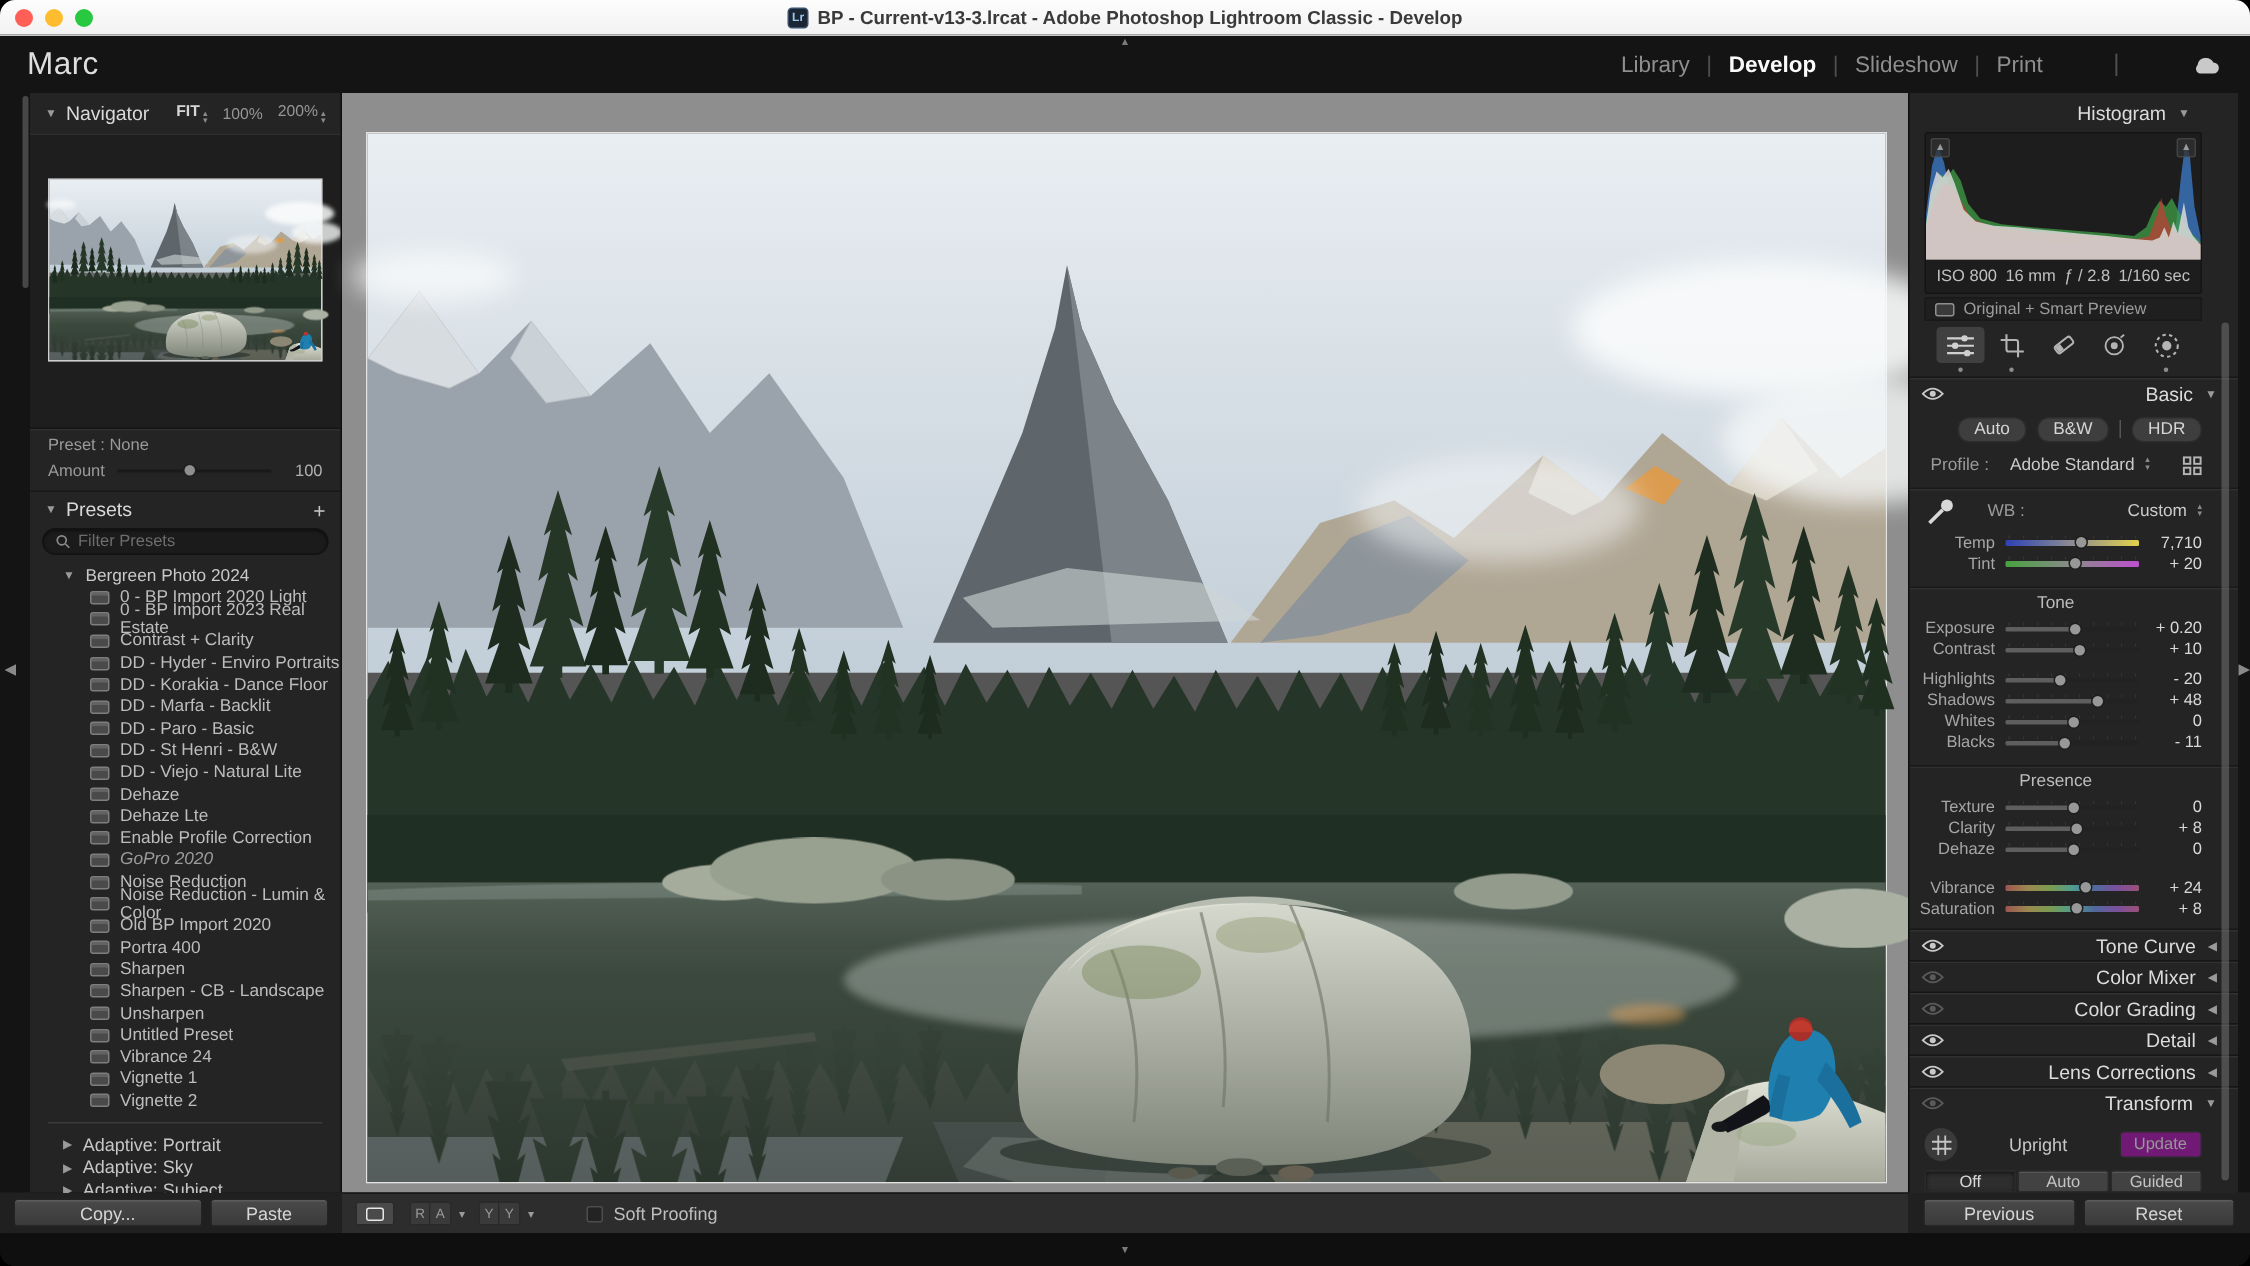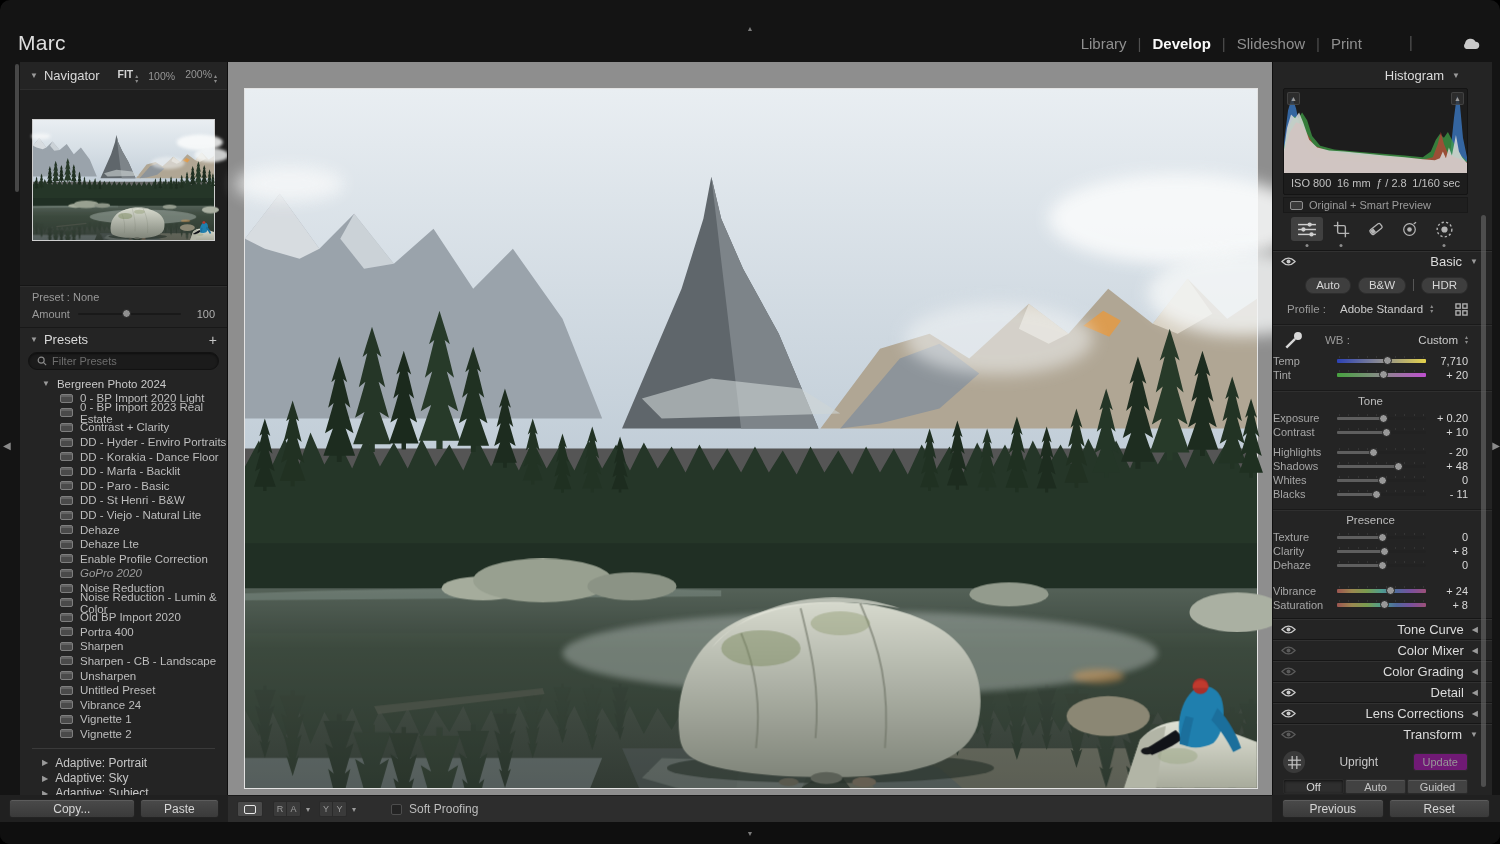--- a/index.html
+++ b/index.html
@@ -90,21 +90,21 @@
   .vline{width:1px;height:12px;background:#565656;}
   .profile-row{display:flex;align-items:center;margin:1px 24px 5px 14px;height:20px;}
   .dim-label{color:#9a9a9a;}
   .profile-val{margin-left:14px;color:#cbcbcb;display:flex;align-items:center;gap:5px;}
   .grid-icon{margin-left:auto;display:flex;}
   .groove{border-top:1px solid #1a1a1a;box-shadow:0 1px 0 rgba(70,70,70,.35);margin:2px 0;}
   .wb-row{display:flex;align-items:center;margin:3px 24px 2px 10px;height:24px;}
   .wb-label{margin-left:20px;color:#9a9a9a;}
   .wb-val{margin-left:auto;color:#cbcbcb;display:flex;align-items:center;gap:5px;}
   .slider-row{display:flex;align-items:center;height:14px;margin-right:24px;font-size:11px;}
-  .s-label{width:64px;text-align:left;color:#a6a6a6;padding-right:7px;flex:0 0 auto;}
+  .s-label{width:64px;text-align:right;color:#a6a6a6;padding-right:7px;flex:0 0 auto;}
   .s-value{width:42px;text-align:right;color:#d8d8d8;flex:0 0 auto;}
   .track{flex:1;height:3px;border-radius:1px;position:relative;background:#262626;}
   .track::before{content:"";position:absolute;left:2px;right:2px;top:-3px;height:2px;background:repeating-linear-gradient(90deg,#3c3c3c 0 1px,transparent 1px 11%);opacity:.7;}
   .track.plain{background:linear-gradient(90deg,#5e5e5e 0,#5e5e5e var(--p,50%),#222 var(--p,50%));}
   .track.temp{height:4px;background:linear-gradient(90deg,#2c41b5,#8a8a93 48%,#e3d24b);}
   .track.tint{height:4px;background:linear-gradient(90deg,#47a23f,#8a8a8a 50%,#bf4fd0);}
   .track.rainbow{height:4px;background:linear-gradient(90deg,#9c5550,#9c8850,#7a9c50,#509c8f,#50699c,#7a509c,#9c5079);}
   .thumb{position:absolute;top:-3px;width:9px;height:9px;background:#989898;border:1px solid #1e1e1e;border-radius:50%;}
   .group-label-row{text-align:center;color:#bcbcbc;font-size:11.5px;height:15px;margin:4px 24px 1px 0;}
   .gap6{height:6px;}
@@ -256,20 +256,31 @@
     <g id="eyeIc">
       <path d="M12 3 C6.5 3 3 7 1.5 8.5 C3 10 6.5 14 12 14 C17.5 14 21 10 22.5 8.5 C21 7 17.5 3 12 3 Z" fill="none" stroke="#c9c9c9" stroke-width="2"></path>
       <circle cx="12" cy="8.5" r="3.2" fill="#c9c9c9"></circle>
     </g>
   </defs>
 </svg>
 
 <div class="app">
 <div class="window">
 
+  <div class="titlebar">
+    <div class="lights">
+      <div class="light r"></div>
+      <div class="light y"></div>
+      <div class="light g"></div>
+    </div>
+    <div class="win-title">
+      <span class="lr-appicon">Lr</span>
+      <span>BP - Current-v13-3.lrcat - Adobe Photoshop Lightroom Classic - Develop</span>
+    </div>
+  </div>
 
   <div class="modulebar">
     <span class="top-arrow">▲</span>
     <span class="identity">Marc</span>
     <div class="module-picker">
           <span class="module">Library</span>
           <span class="sep">|</span>
           <span class="module active">Develop</span>
           <span class="sep">|</span>
           <span class="module">Slideshow</span>

